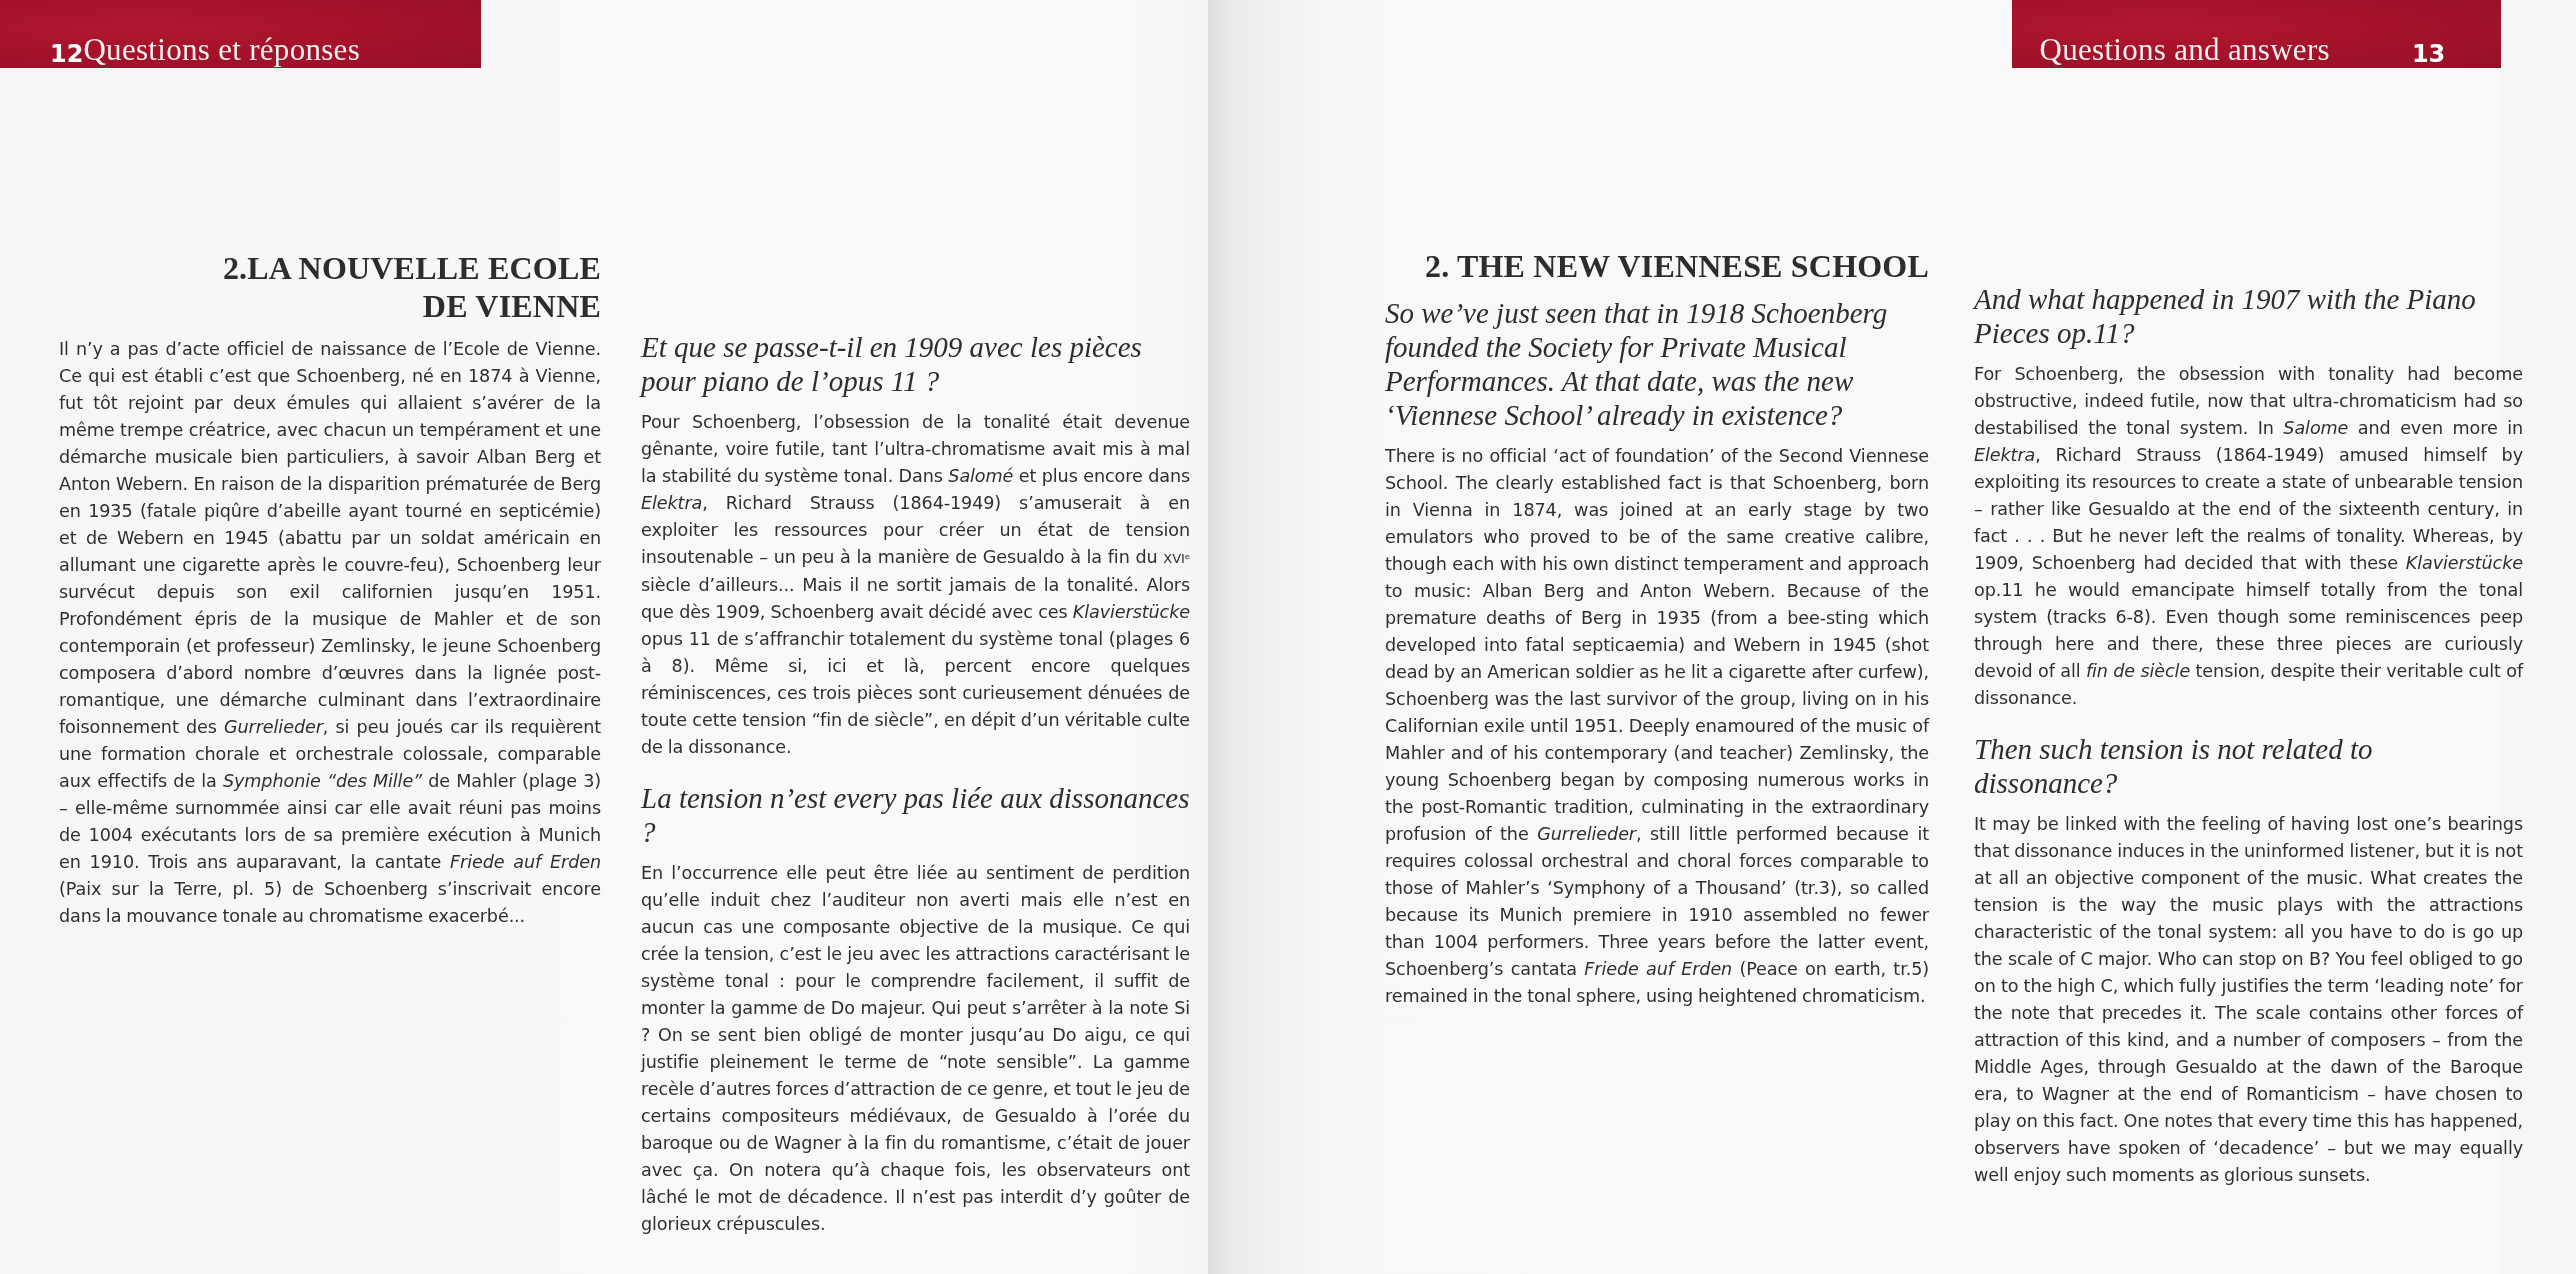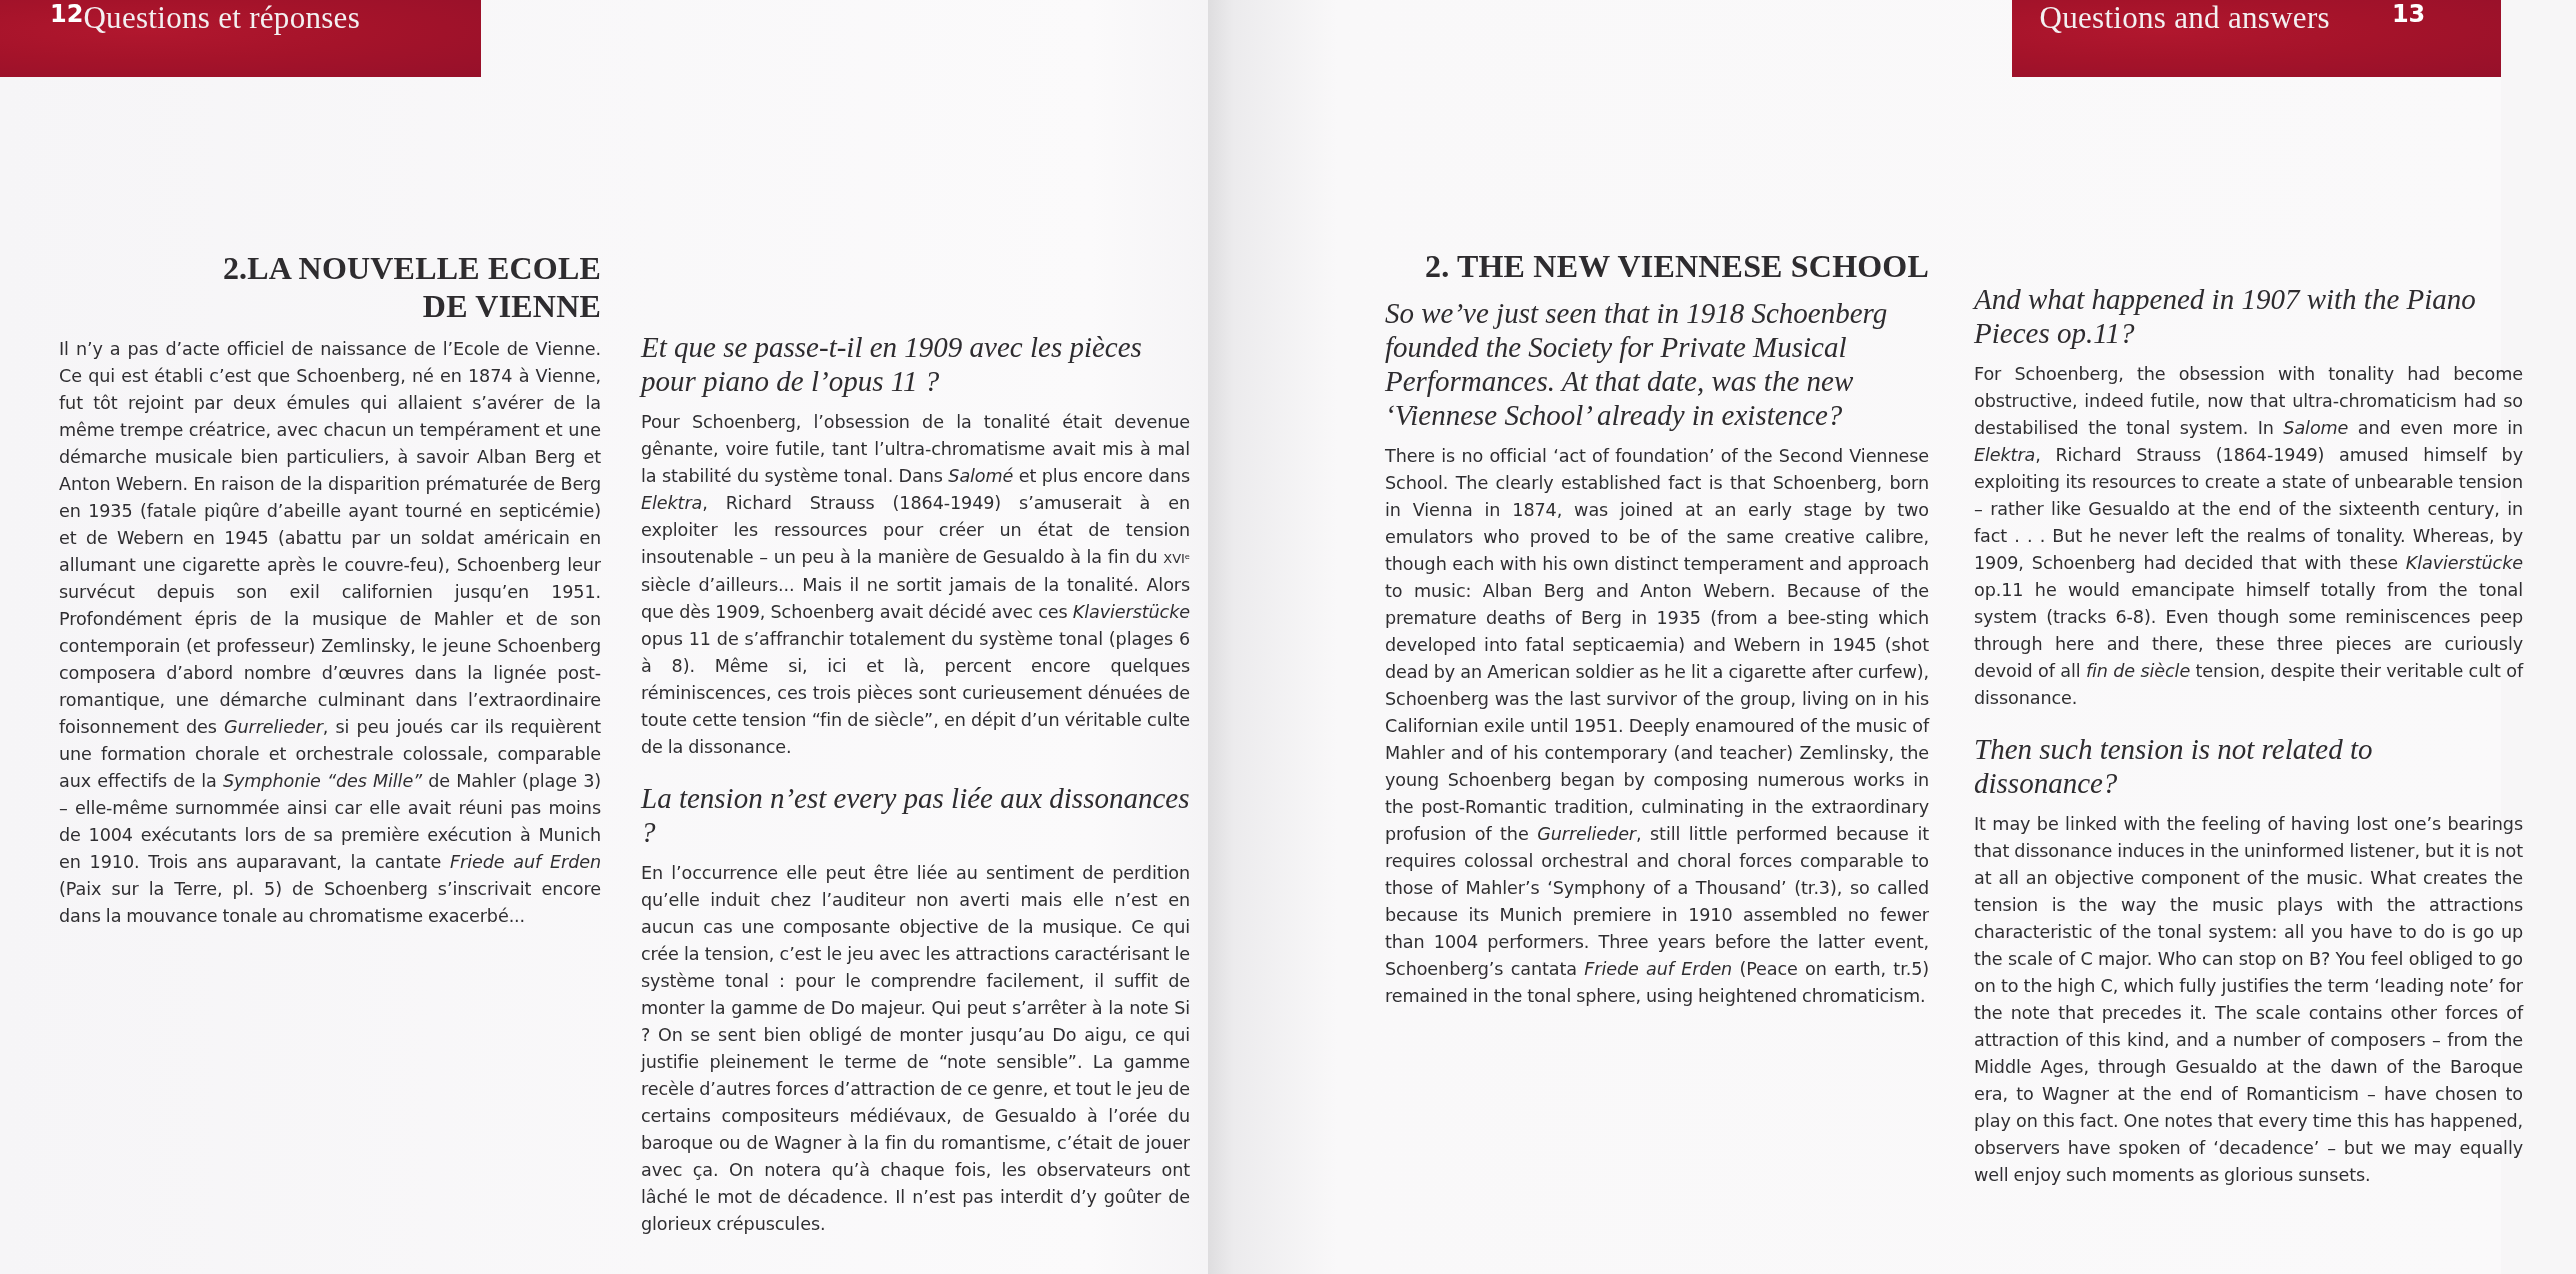--- a/index.html
+++ b/index.html
@@ -38,24 +38,24 @@
       position: absolute;
       width: 9.2px;
       border-radius: 5.5px;
       background: #ffffff;
       border-left: 0.9px solid #b9b8bb;
       border-right: 0.9px solid #d4d3d6;
     }
     .header-band {
       position: absolute;
       top: 0;
-      height: 77px;
+      height: 68px;
       background: radial-gradient(ellipse at 30% 40%, #b1172e 0%, #a5132a 45%, #96102a 100%);
       display: flex;
-      align-items: flex-start;
+      align-items: flex-end;
       color: #ffffff;
     }
     .header-left {
       left: 0;
       width: 481px;
     }
     .header-right {
       right: 0;
       width: 489px;
       justify-content: flex-start;
@@ -68,21 +68,21 @@
     }
     .running-title {
       font-family: "Liberation Serif", serif;
       font-size: 31px;
       color: #f3f0f1;
       letter-spacing: 0.3px;
     }
     .header-left .page-number { margin-left: 50px; }
     .header-left .running-title { }
     .header-right .running-title { margin-left: 27.5px; }
-    .header-right .page-number { margin-left: 62px; }
+    .header-right .page-number { margin-left: 82px; }
 
     .column {
       position: absolute;
       text-align: justify;
       hyphens: manual;
     }
     .col-1 { left: 59px;  top: 249px; width: 542px; }
     .col-2 { left: 641px; top: 330px; width: 549px; }
     .col-3 { left: 1385px; top: 247px; width: 544px; }
     .col-4 { left: 1974px; top: 282px; width: 549px; }

